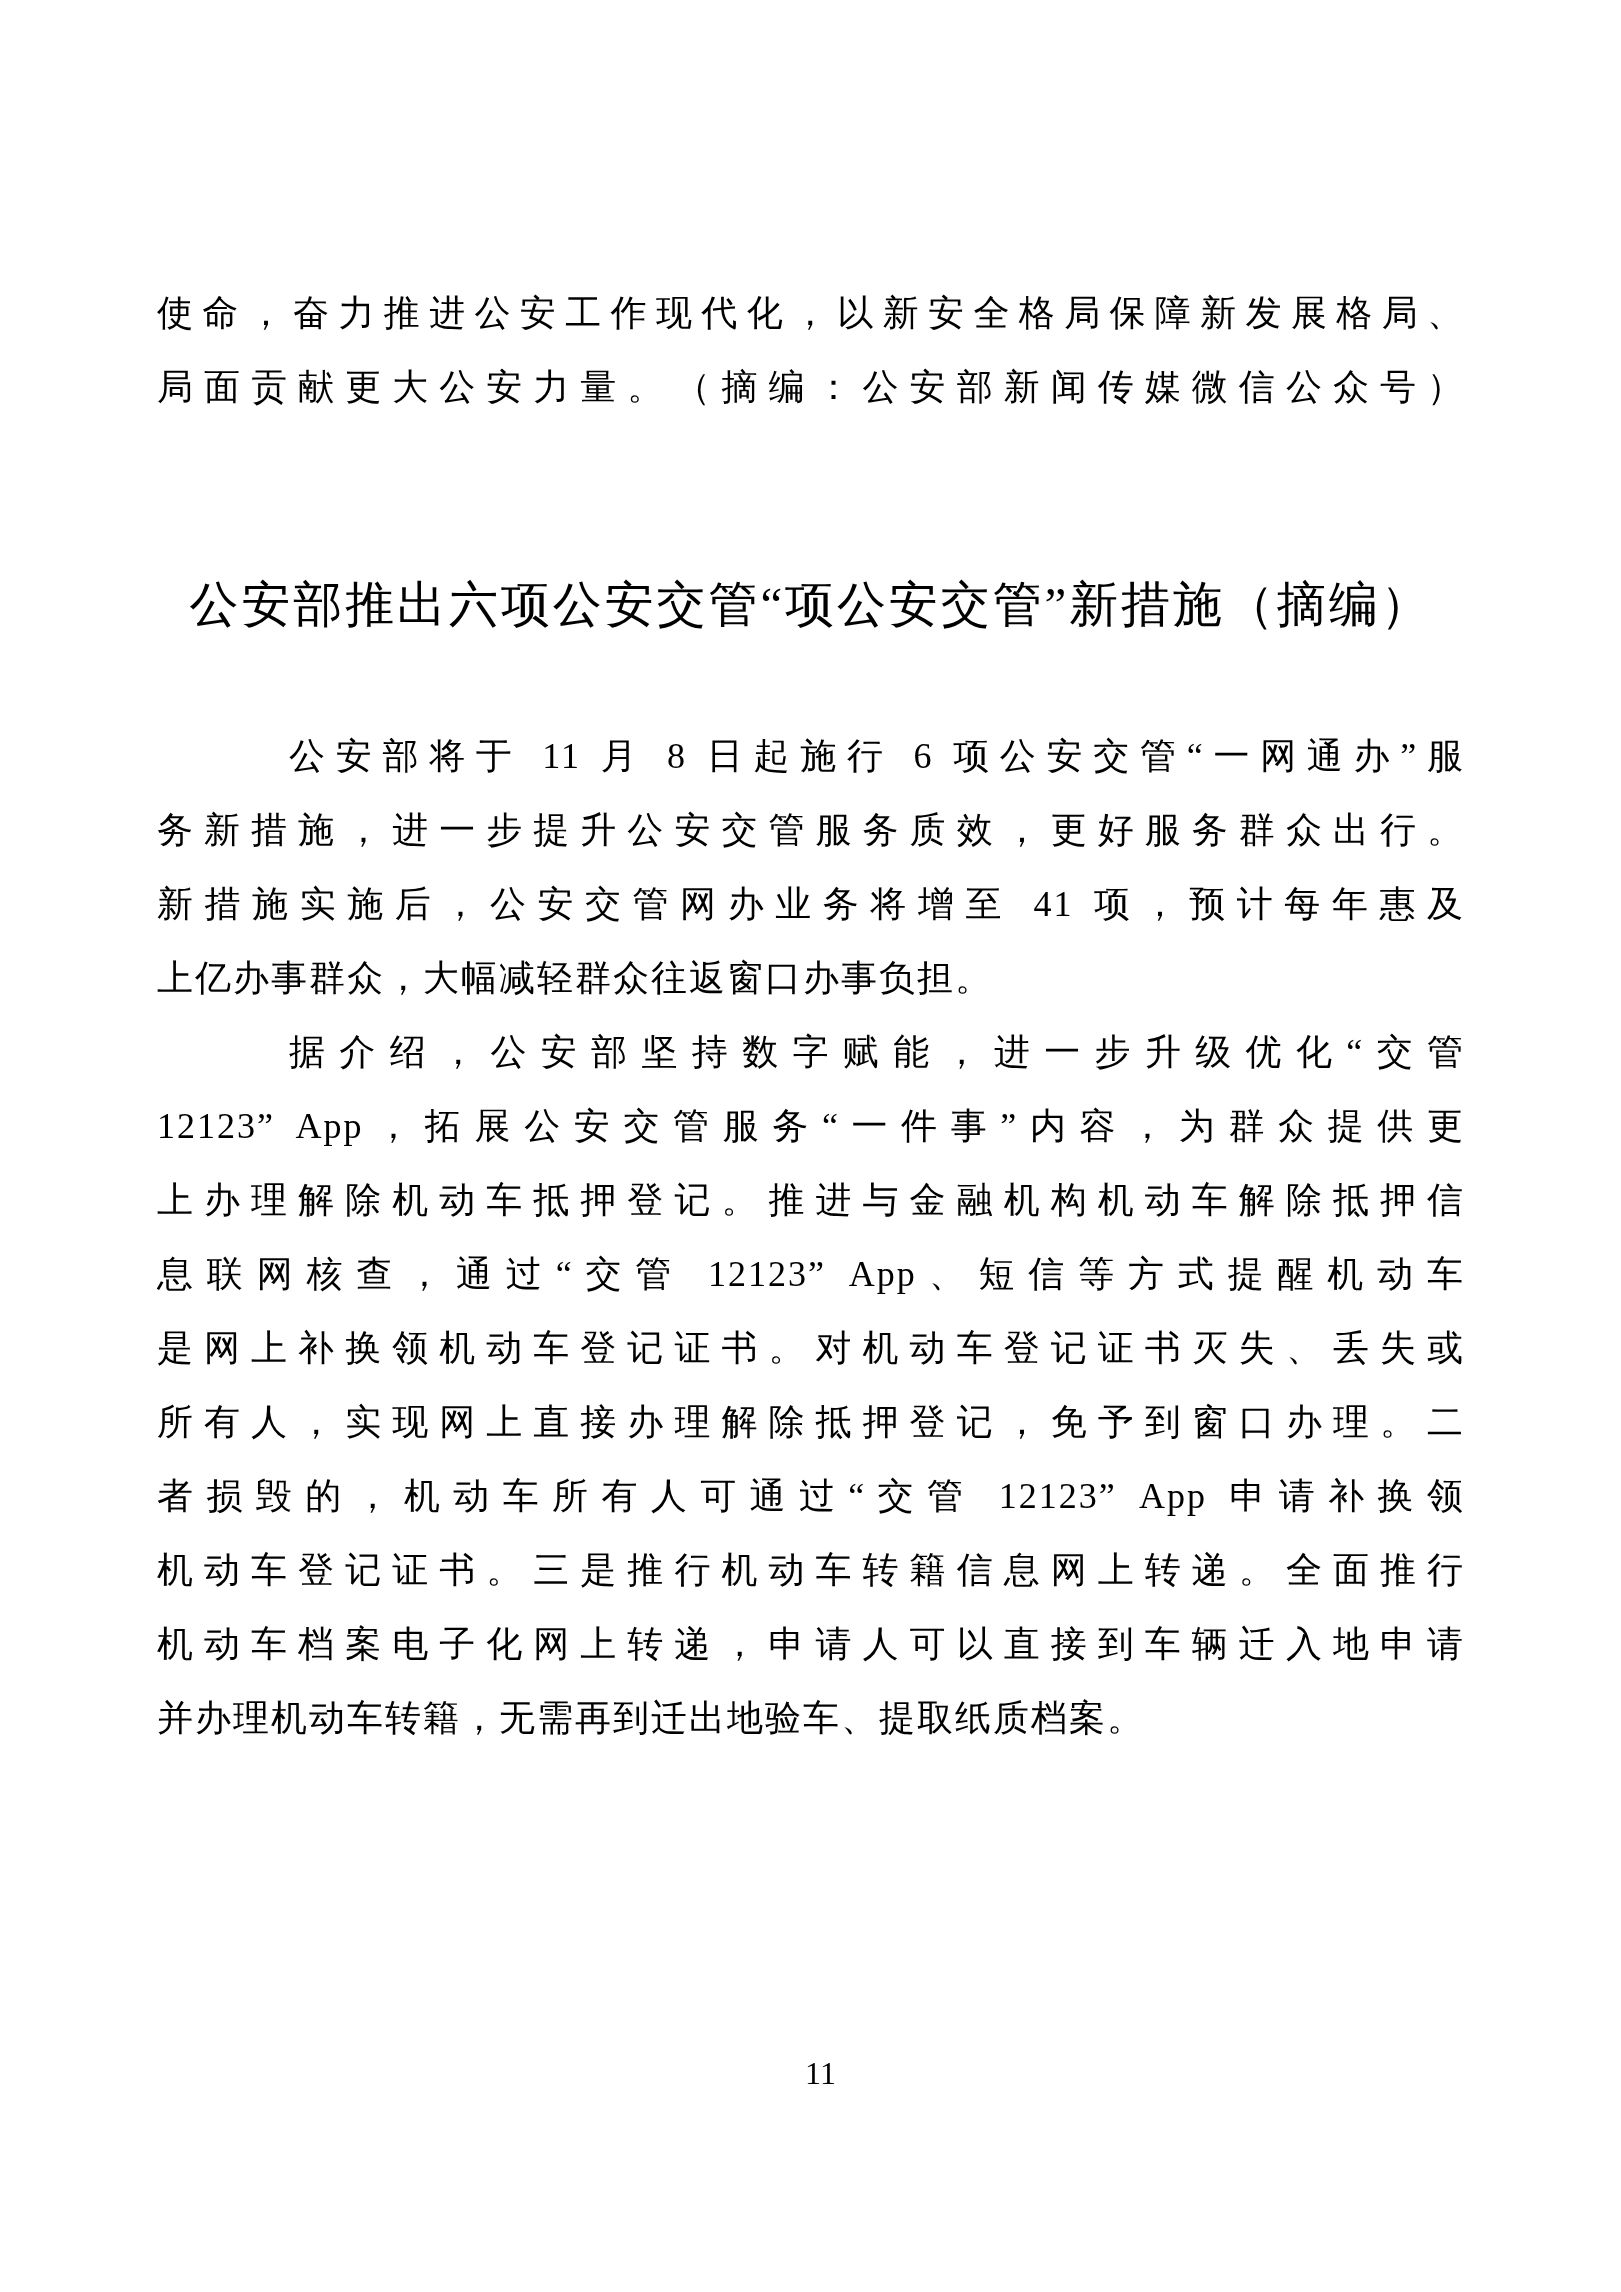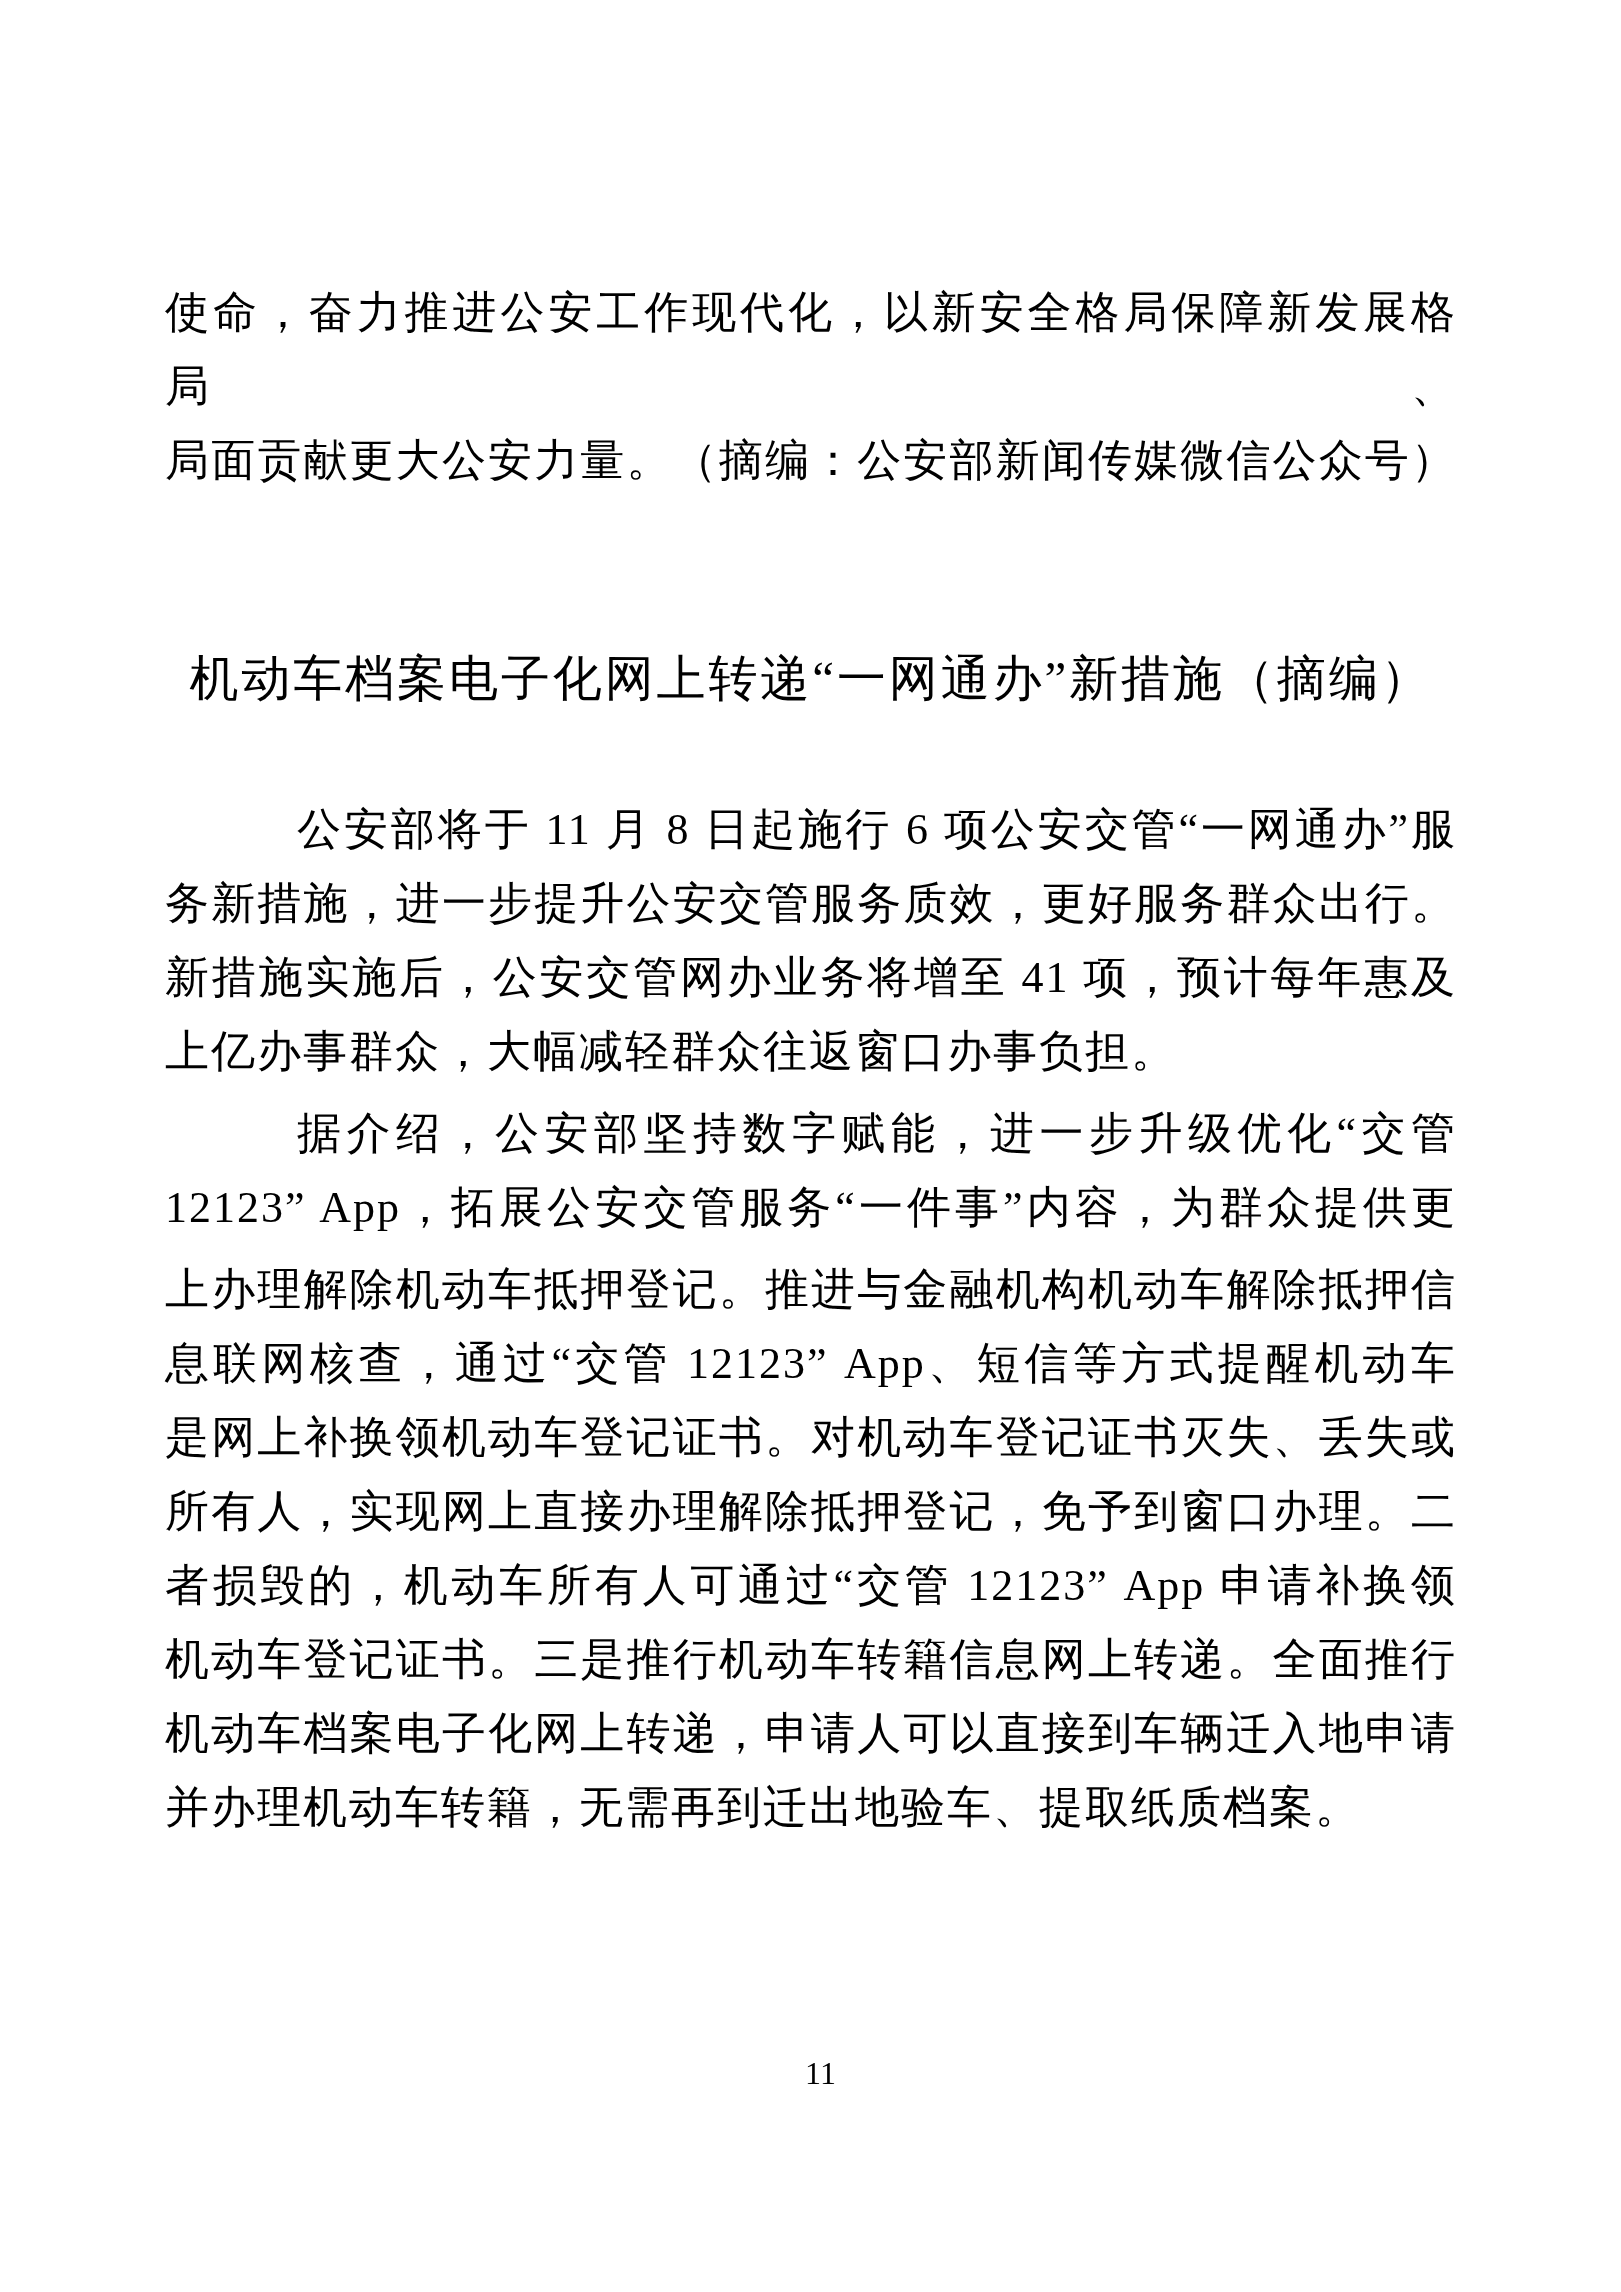--- a/index.html
+++ b/index.html
@@ -16,23 +16,23 @@
     font-family: "Liberation Serif", "DejaVu Serif", serif;
     color: #000000;
   }
   .content {
     position: absolute;
     left: 157px;
     width: 1308px;
     top: 0;
   }
   .para {
-    margin: 8px;
+    margin: 0;
     padding: 0;
-    font-size: 44px;
+    font-size: 36px;
     line-height: 74px;
     letter-spacing: 2px;
   }
   .para-continuation {
     margin-top: 276px;
   }
   .para-body {
     margin-top: 0;
   }
   .line {
@@ -77,21 +77,21 @@
 <body>
 
 <div class="page">
   <div class="content">
 
     <p class="para para-continuation">
       <span class="line jl">使命，奋力推进公安工作现代化，以新安全格局保障新发展格局、</span>
       <span class="line jl">局面贡献更大公安力量。（摘编：公安部新闻传媒微信公众号）</span>
     </p>
 
-    <h1 class="heading">机动车档案电子化网上转递“一网通办”新措施（摘编）</h1>
+    <h1 class="heading">公安部推出六项公安交管“项公安交管”新措施（摘编）</h1>
 
     <p class="para para-body para-first-after-heading">
       <span class="line jl indent">公安部将于 11 月 8 日起施行 6 项公安交管“一网通办”服</span>
       <span class="line jl">务新措施，进一步提升公安交管服务质效，更好服务群众出行。</span>
       <span class="line jl">新措施实施后，公安交管网办业务将增至 41 项，预计每年惠及</span>
       <span class="line">上亿办事群众，大幅减轻群众往返窗口办事负担。</span>
     </p>
 
     <p class="para para-body">
       <span class="line jl indent">据介绍，公安部坚持数字赋能，进一步升级优化“交管</span>

